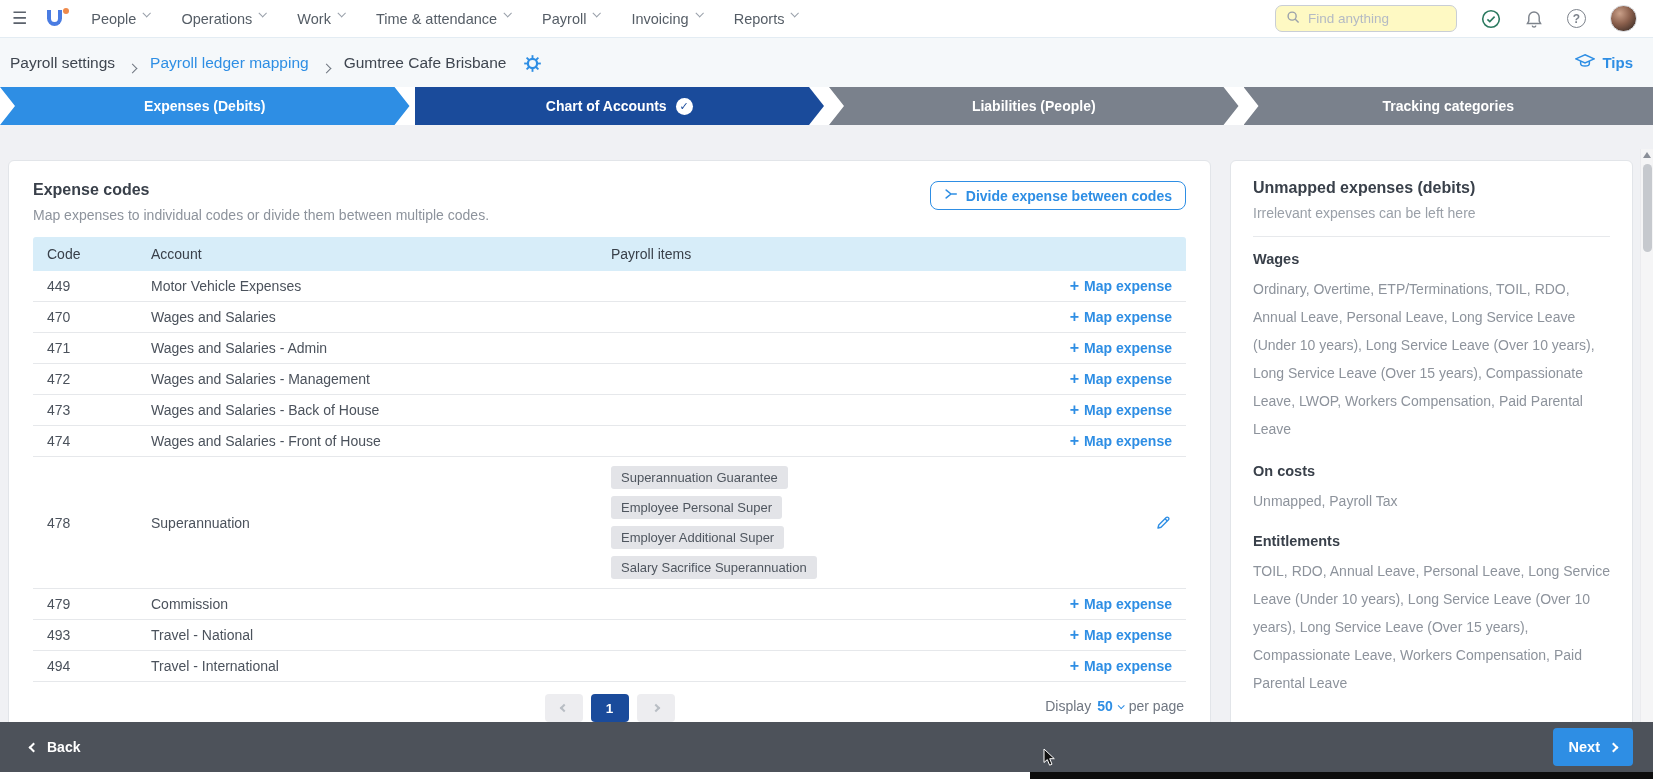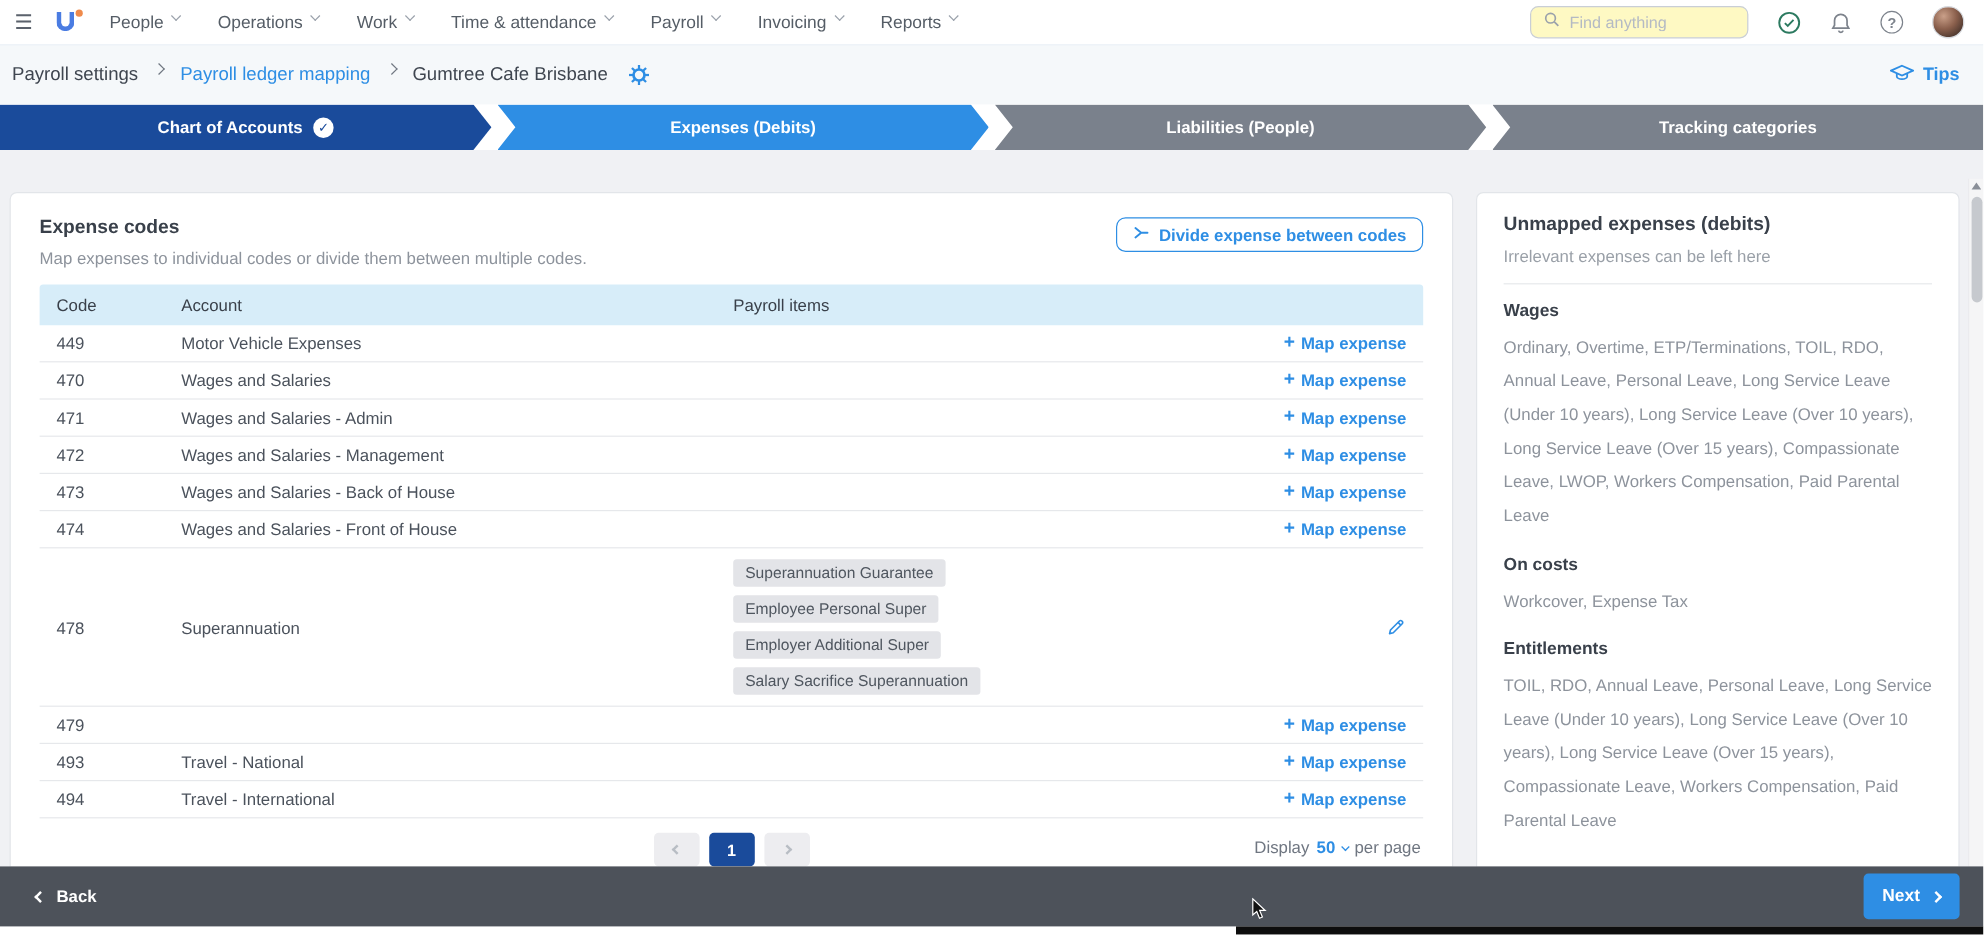--- a/index.html
+++ b/index.html
@@ -30,21 +30,21 @@
   .icon-btn { display:flex; align-items:center; cursor:pointer; }
   .help-circle { width:19px; height:19px; border:1.5px solid #7d838c; border-radius:50%; color:#7d838c;
                  font-size:12px; display:flex; align-items:center; justify-content:center; font-weight:bold; }
   .avatar { width:27px; height:27px; border-radius:50%;
             background:radial-gradient(circle at 35% 30%, #caa089 0%, #8a5f4c 45%, #3a2c26 90%);
             border:1px solid #d6d9de; cursor:pointer; }
 
   
   .crumb-row { position:absolute; top:38px; left:0; right:0; height:49px; background:#f5f8fa;
                display:flex; align-items:center; padding:0 20px 0 10px; }
-  .crumb { display:flex; align-items:flex-start; gap:14px; font-size:15.5px; }
+  .crumb { display:flex; align-items:flex-end; gap:14px; font-size:15.5px; }
   .crumb-item { color:#3f4650; }
   .crumb-link { color:#2e8ee4; cursor:pointer; }
   .crumb .cv { color:#6f7680; width:7px; height:7px; }
   .gear { margin-left:4px; cursor:pointer; display:flex; }
   .tips { margin-left:auto; display:flex; align-items:center; gap:7px; color:#2e8ee4;
           font-size:15px; font-weight:bold; cursor:pointer; }
 
   
   .steps { position:absolute; top:87px; left:0; right:0; height:38px; display:flex; gap:5px; }
   .step { flex:1; display:flex; align-items:center; justify-content:center; gap:9px;
@@ -226,26 +226,26 @@
         <svg width="20" height="16" viewBox="0 0 24 18">
             <path d="M12 1.5L23 6.4l-11 4.9L1 6.4z" fill="none" stroke="#2e8ee4" stroke-width="1.8"></path>
             <path d="M6.8 9v3.2c0 1.5 2.4 2.7 5.2 2.7s5.2-1.2 5.2-2.7V9" fill="none" stroke="#2e8ee4" stroke-width="1.8"></path>
           </svg>
       </span>
       <span>Tips</span>
     </span>
   </div>
 
   <div class="steps">
+    <div class="step active">
+      <span>Expenses (Debits)</span>
+    </div>
     <div class="step done first">
       <span>Chart of Accounts</span>
       <span class="step-check">✓</span>
-    </div>
-    <div class="step active">
-      <span>Expenses (Debits)</span>
     </div>
     <div class="step upcoming">
       <span>Liabilities (People)</span>
     </div>
     <div class="step upcoming last">
       <span>Tracking categories</span>
     </div>
   </div>
 
   <div class="content">
@@ -343,20 +343,21 @@
               <svg width="17" height="17" viewBox="0 0 20 20">
                   <path d="M3.5 16.5l.9-3.6 8.8-8.8a1.6 1.6 0 012.3 0l.4.4a1.6 1.6 0 010 2.3l-8.8 8.8-3.6.9z" fill="none" stroke="#2e8ee4" stroke-width="1.6" stroke-linejoin="round"></path>
                   <path d="M11.8 5.5l2.7 2.7" stroke="#2e8ee4" stroke-width="1.6"></path>
                 </svg>
             </span>
           </div>
         </div>
 
         <div class="trow">
           <div class="td col-code">479</div>
+          <div class="td col-account">Commission</div>
           <div class="td col-items"></div>
           <div class="td col-action"><span class="maplink">
                 <span class="plus">+</span>
                 <span>Map expense</span>
               </span></div>
         </div>
         <div class="trow">
           <div class="td col-code">493</div>
           <div class="td col-account">Travel - National</div>
           <div class="td col-items"></div>
@@ -397,21 +398,21 @@
       </div>
     </div>
 
     <div class="card side-card">
       <div class="sp-title">Unmapped expenses (debits)</div>
       <div class="sp-sub">Irrelevant expenses can be left here</div>
       <hr class="sp-divider">
       <div class="sp-sec-head">Wages</div>
       <div class="sp-sec-text">Ordinary, Overtime, ETP/Terminations, TOIL, RDO, Annual Leave, Personal Leave, Long Service Leave (Under 10 years), Long Service Leave (Over 10 years), Long Service Leave (Over 15 years), Compassionate Leave, LWOP, Workers Compensation, Paid Parental Leave</div>
       <div class="sp-sec-head" style="margin-top:20px">On costs</div>
-      <div class="sp-sec-text">Workcover, Expense Tax</div>
+      <div class="sp-sec-text">Unmapped, Payroll Tax</div>
       <div class="sp-sec-head" style="margin-top:18px">Entitlements</div>
       <div class="sp-sec-text">TOIL, RDO, Annual Leave, Personal Leave, Long Service Leave (Under 10 years), Long Service Leave (Over 10 years), Long Service Leave (Over 15 years), Compassionate Leave, Workers Compensation, Paid Parental Leave</div>
     </div>
 
     <div class="scrollbar">
       <span class="sb-up"></span>
       <span class="sb-thumb"></span>
     </div>
   </div>
 

